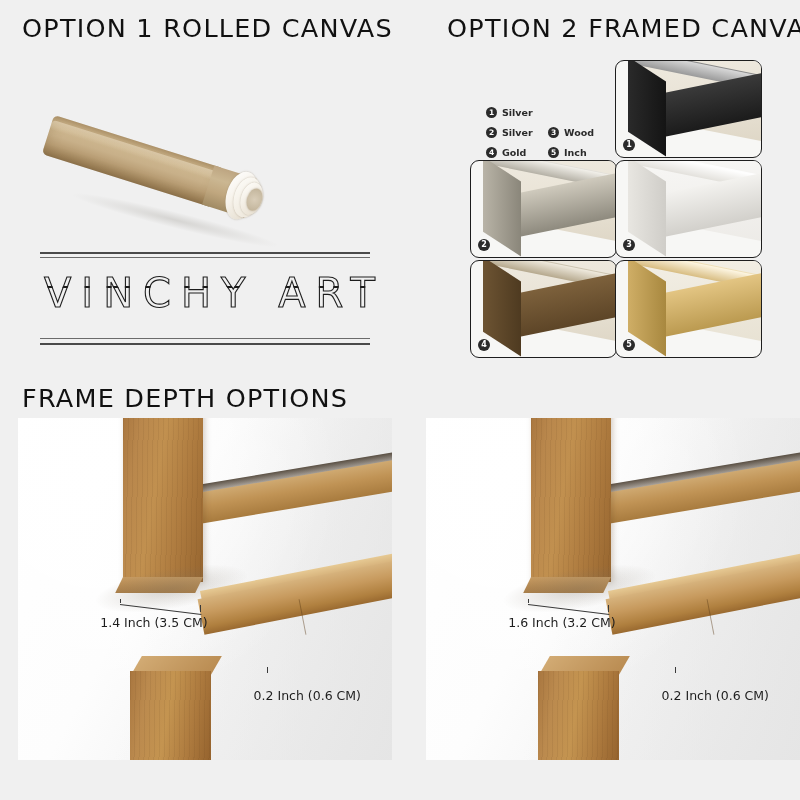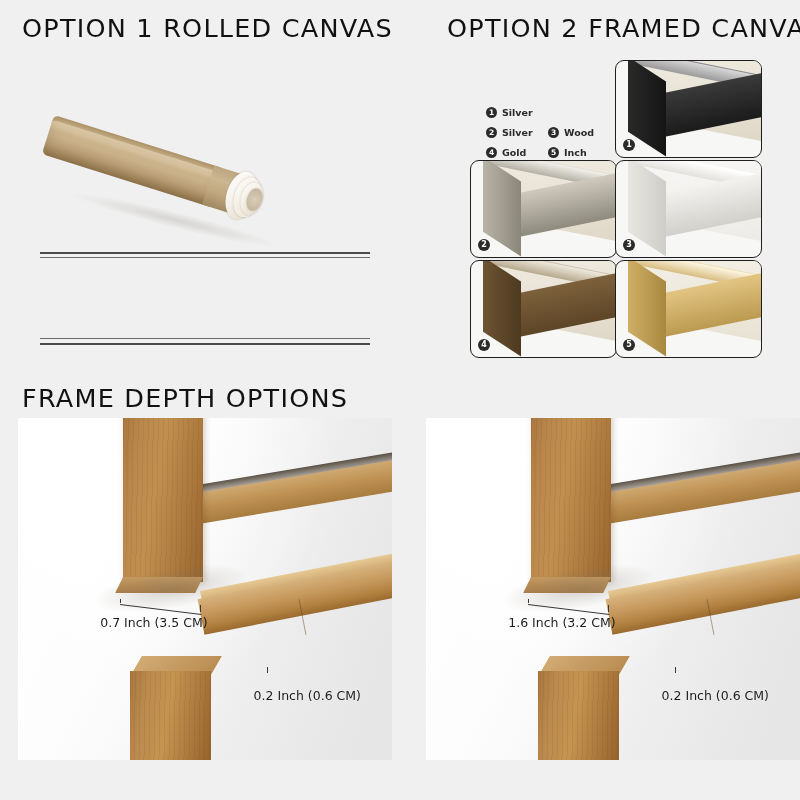--- a/index.html
+++ b/index.html
@@ -265,20 +265,21 @@
       <div class="roll r1"></div>
       <div class="roll r2"></div>
       <div class="roll r3"></div>
       <div class="roll r4"></div>
     </div>
   </div>
 
   <div class="logo-block">
     <div class="rule r-top1"></div>
     <div class="rule thin r-top2"></div>
+    <div class="logo-text">VINCHY ART</div>
     <div class="rule thin r-bot1"></div>
     <div class="rule r-bot2"></div>
   </div>
 
   <div class="heading" id="h-opt2">OPTION 2 FRAMED CANVAS</div>
 
   <div class="frames">
 
     <div class="legend">
       <div class="legend-rows">
@@ -378,21 +379,21 @@
     <div class="dropshadow"></div>
     <div class="railBotTop"></div>
     <div class="railBot"></div>
     <div class="railBotSeam"></div>
     <div class="cornerB"></div>
     <div class="stileB"></div>
     <div class="leader lead-a1"></div>
     <div class="leader lead-a2"></div>
     <div class="leader lead-a3"></div>
     <div class="leader lead-b1"></div>
-    <div class="dim dim-a">0.7 Inch (3.5 CM)</div>
+    <div class="dim dim-a">1.4 Inch (3.5 CM)</div>
     <div class="dim dim-b">0.2 Inch (0.6 CM)</div>
   </div>
 
   <div class="photo" id="photo-right">
     <div class="wallshade"></div>
     <div class="railTopShadow"></div>
     <div class="railTop"></div>
     <div class="stileA"></div>
     <div class="stileA-bottom"></div>
     <div class="dropshadow"></div>

